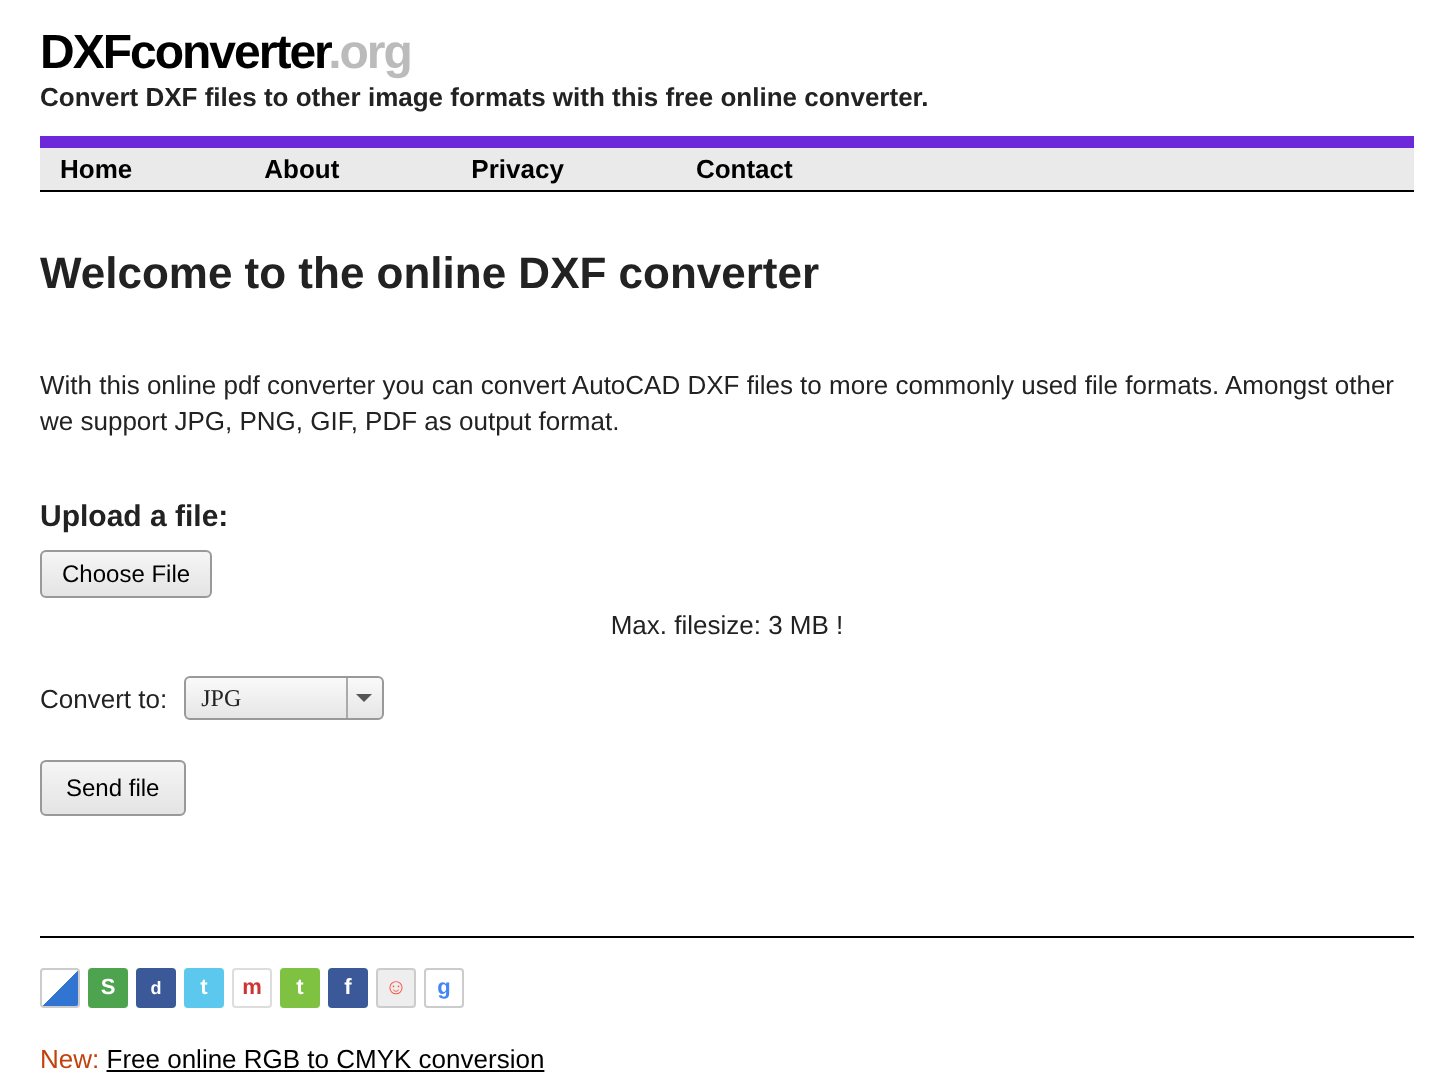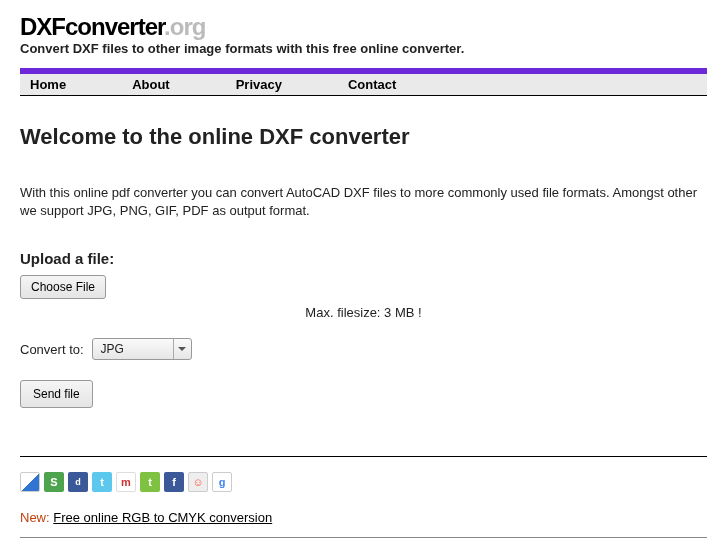--- a/index.html
+++ b/index.html
@@ -63,21 +63,21 @@
     .select-box {
       position: relative;
       display: inline-flex;
       align-items: center;
       background: linear-gradient(#fafafa, #e6e6e6);
       border: 1px solid #999;
       border-radius: 3px;
       height: 22px;
       width: 100px;
     }
-    .select-val { padding: 0 8px; font-size: 12px; flex: 1; }
+    .select-val { padding: 0 8px; font-size: 12px; flex: 1; font-family: Liberation Serif, serif; }
     .select-arrow {
       width: 18px;
       border-left: 1px solid #aaa;
       display: flex;
       align-items: center;
       justify-content: center;
       height: 100%;
     }
     .select-arrow::after {
       content: "";
@@ -85,21 +85,21 @@
       border-right: 4px solid transparent;
       border-top: 4px solid #555;
     }
     .send-btn {
       background: linear-gradient(#f5f5f5, #e4e4e4);
       border: 1px solid #999;
       border-radius: 3px;
       padding: 6px 12px;
       font-size: 12px;
       cursor: pointer;
-      margin-bottom: 28px;
+      margin-bottom: 40px;
     }
     .divider { border: none; border-top: 1px solid #000; margin: 20px 0 15px 0; }
     .social-row { display: flex; gap: 4px; margin-bottom: 18px; }
     .social-icon {
       width: 20px;
       height: 20px;
       border-radius: 2px;
       display: flex;
       align-items: center;
       justify-content: center;

